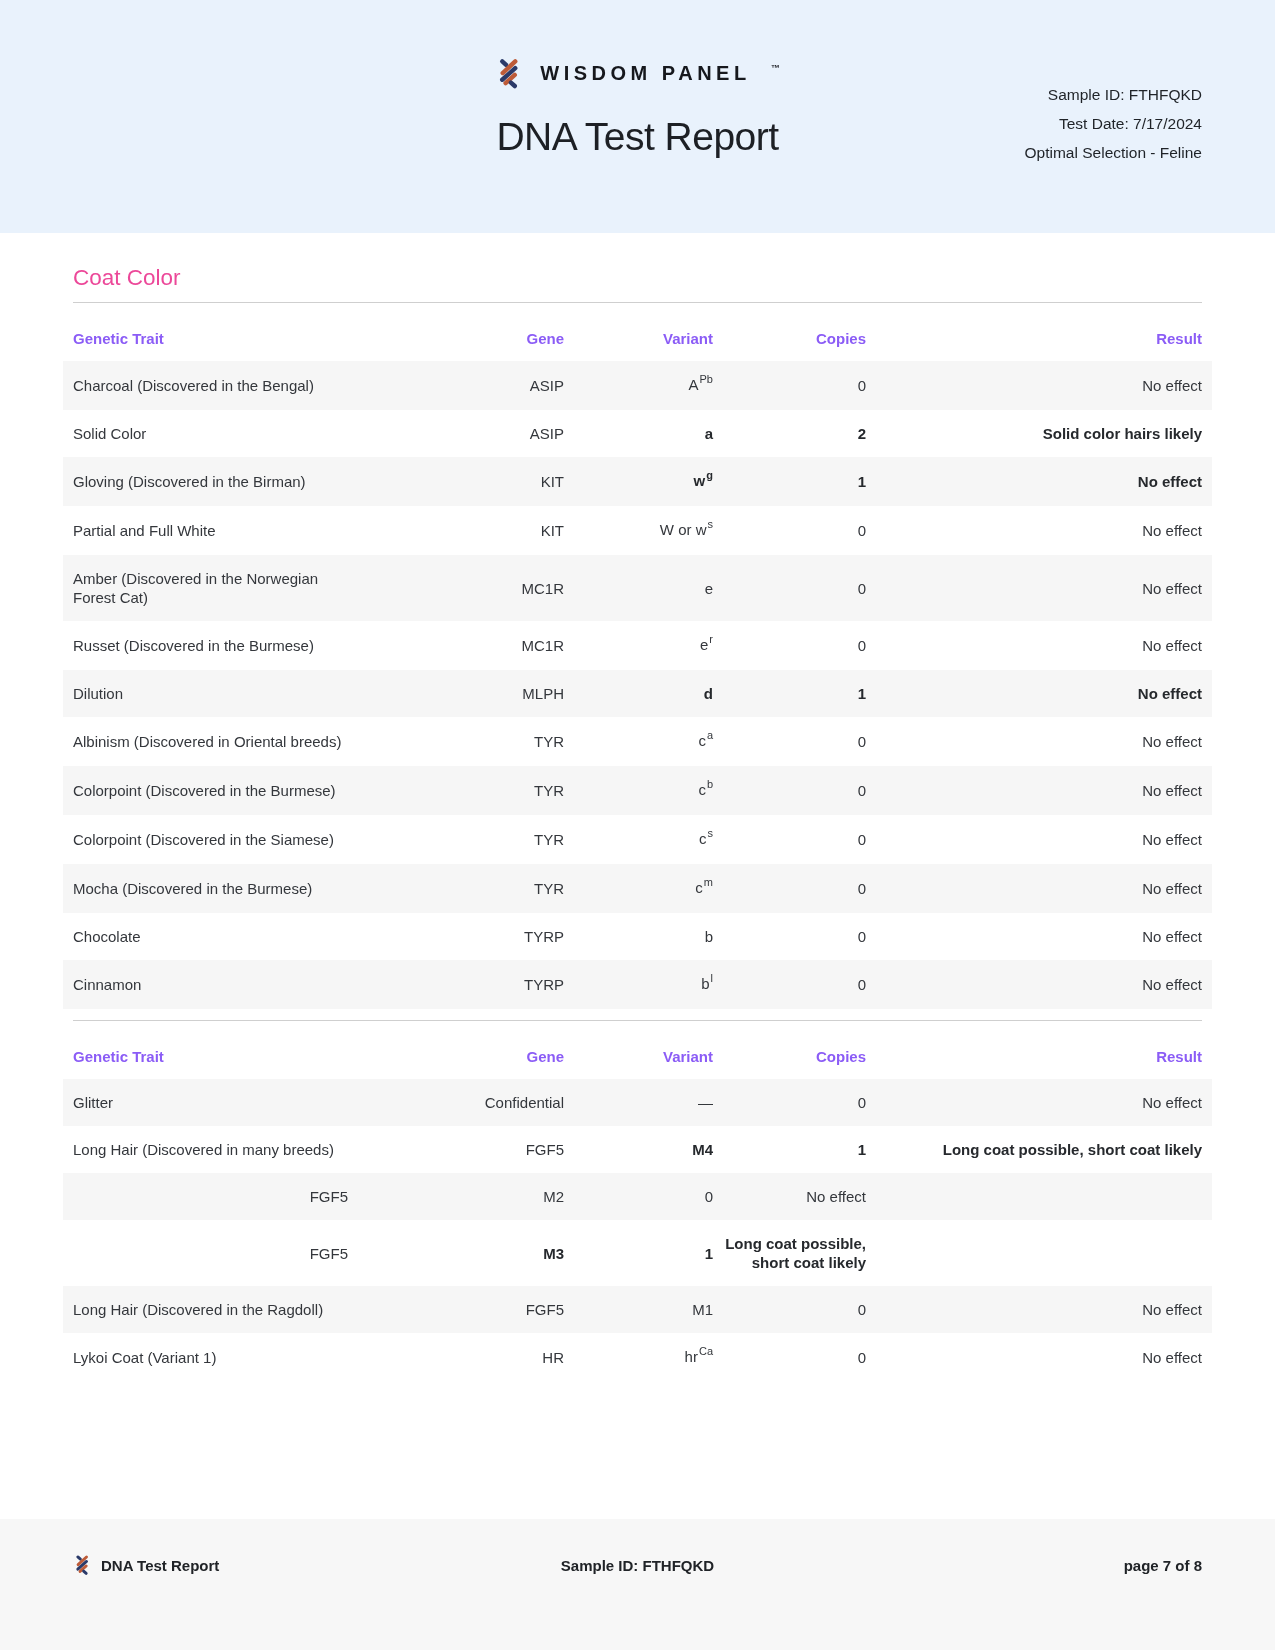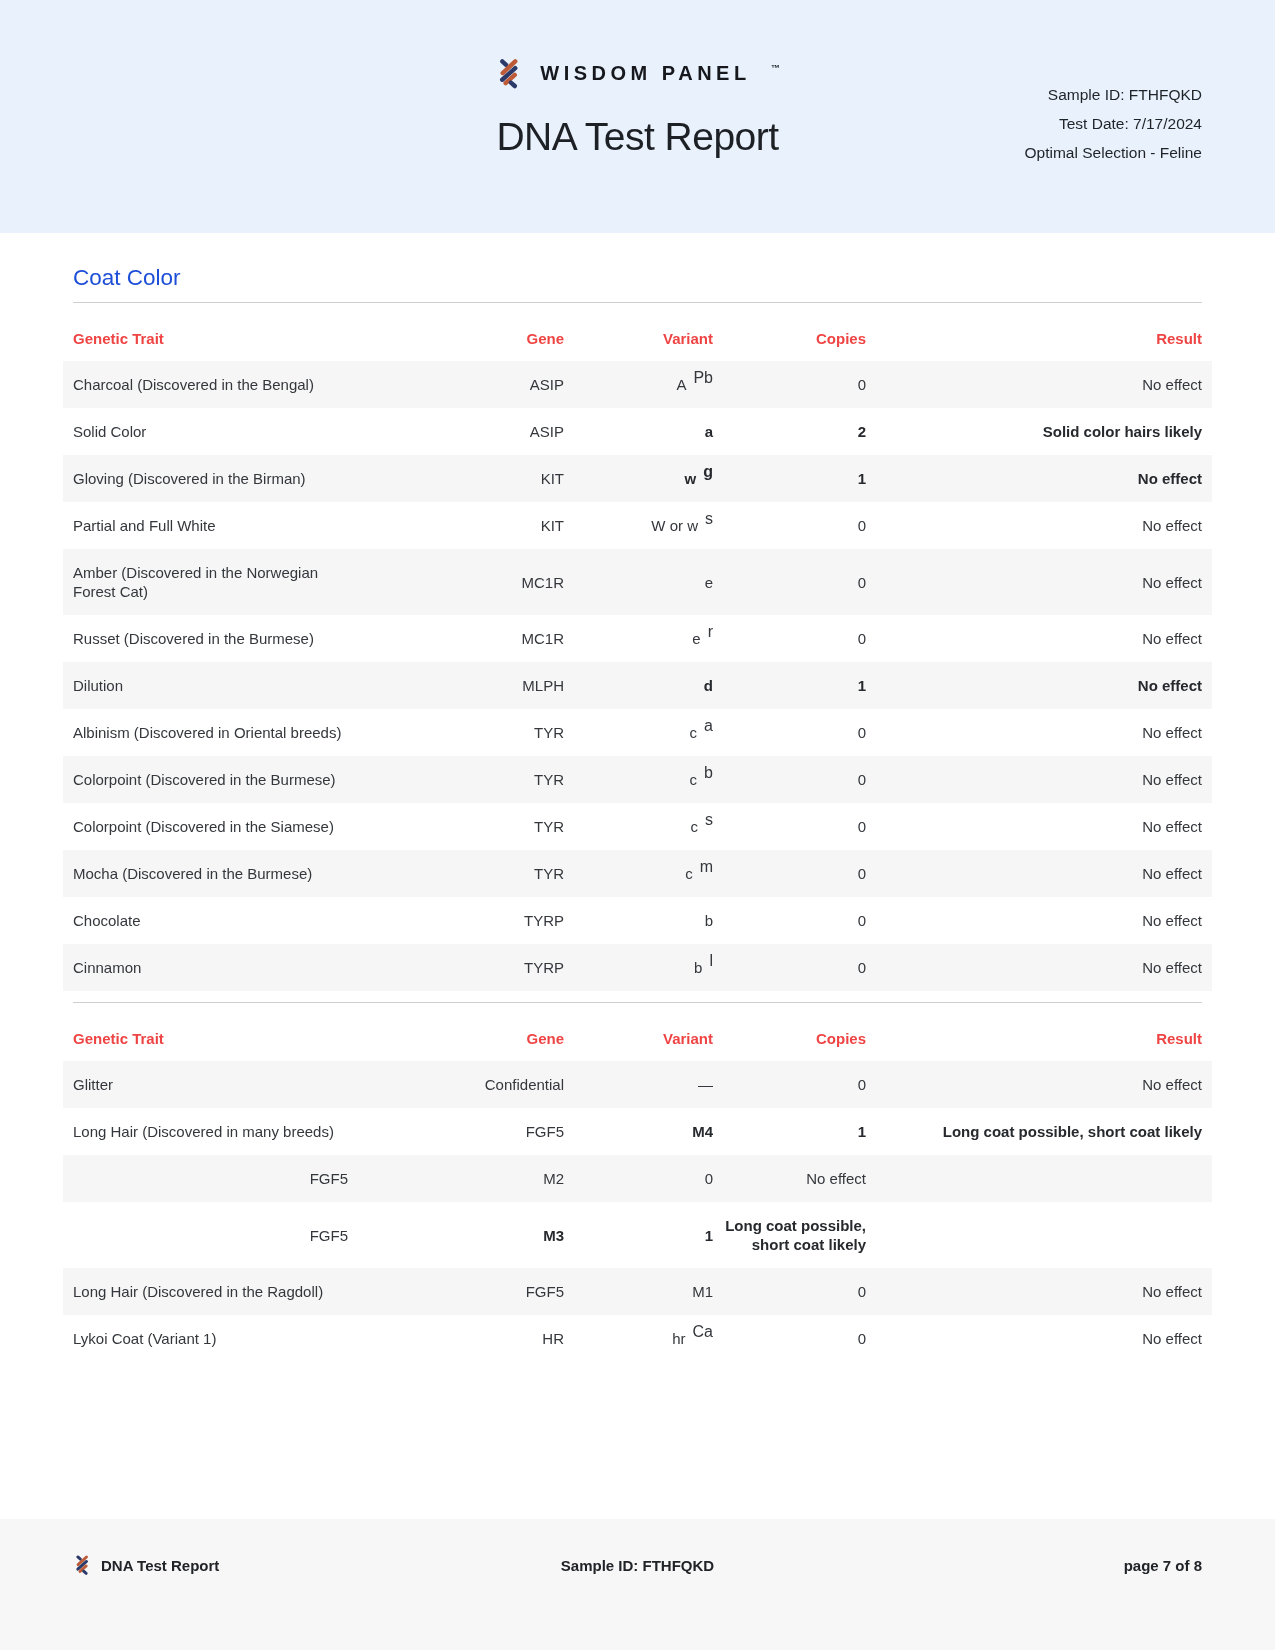--- a/index.html
+++ b/index.html
@@ -12,35 +12,35 @@
   .hdr-left{position:absolute;left:75px;top:80px;font-size:15.5px;line-height:29px;color:#1f2328;}
   .hdr-right{position:absolute;right:73px;top:80px;font-size:15.5px;line-height:29px;color:#1f2328;text-align:right;}
   .hdr-center{position:absolute;left:0;right:0;top:56px;text-align:center;}
   .brand-row{display:flex;align-items:center;justify-content:center;gap:18px;}
   .brand-name{font-size:20px;font-weight:700;letter-spacing:4.5px;color:#16181d;}
   .brand-tm{font-size:9px;font-weight:700;color:#16181d;vertical-align:top;position:relative;top:-6px;margin-left:2px;}
   .report-title{margin-top:24px;font-size:39px;font-weight:500;letter-spacing:-0.5px;color:#1d2025;}
   .dna-svg{display:block;}
   
   .content{margin:0 73px 0 73px;}
-  .section-title{padding-top:32px;font-size:22.5px;font-weight:500;color:#1d4ed8;}
+  .section-title{padding-top:32px;font-size:22.5px;font-weight:500;color:#ec4899;}
   .rule{border-bottom:1px solid #cfcfcf;margin-top:11px;}
   .thead,.trow{
     display:grid;
     grid-template-columns:275px 216px 149px 153px 1fr;
     font-size:15px;line-height:19px;
     padding:14px 10px;margin:0 -10px;
     align-items:center;
   }
-  .thead{font-weight:700;color:#ef4444;padding-top:26px;padding-bottom:13px;}
+  .thead{font-weight:700;color:#8b5cf6;padding-top:26px;padding-bottom:13px;}
   .trow{color:#34373c;}
   .rows .trow:nth-child(odd){background:#f6f6f6;}
   .c-gene,.c-var,.c-cop,.c-res,.h-gene,.h-var,.h-cop,.h-res{text-align:right;}
   .trow.em .c-var,.trow.em .c-cop,.trow.em .c-res{font-weight:700;color:#26292d;}
-  .sup{font-size:16px;position:relative;top:-7px;margin-left:7px;}
+  .sup{font-size:11px;position:relative;top:-7px;margin-left:1px;}
   
   .footer{position:absolute;left:0;right:0;bottom:0;height:131px;background:#f7f7f7;}
   .footer-inner{
     display:grid;grid-template-columns:1fr auto 1fr;align-items:center;
     padding:34px 73px 0 73px;font-size:15px;font-weight:700;color:#202327;
   }
   .footer-left{display:flex;align-items:center;gap:10px;justify-self:start;}
   .footer-center{justify-self:center;}
   .footer-right{justify-self:end;}
 </style>

